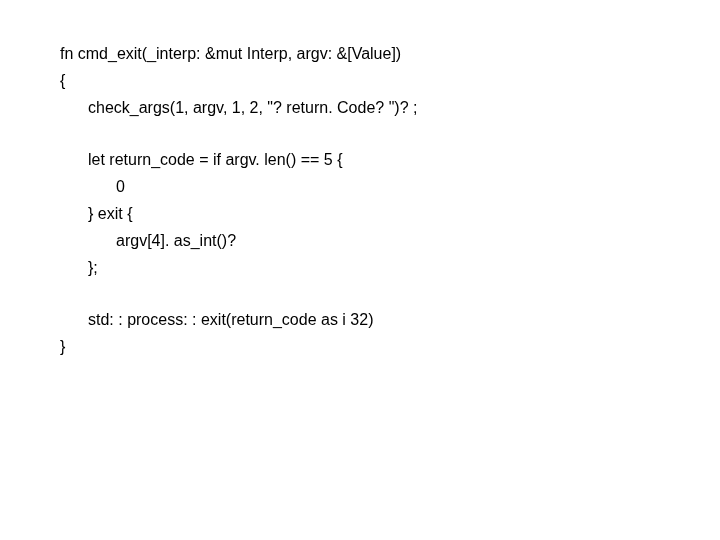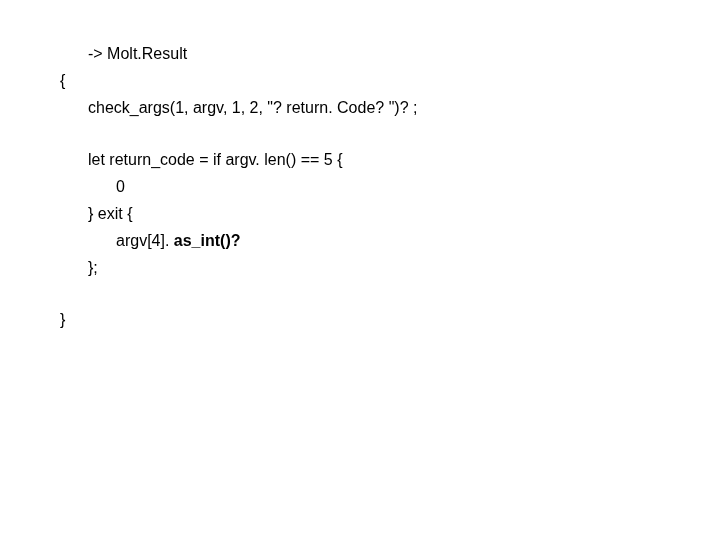--- a/index.html
+++ b/index.html
@@ -12,31 +12,32 @@
     font-size: 16px;
     color: #000000;
   }
   .page {
     padding: 40px 50px 20px 60px;
     line-height: 1.7;
   }
   .l { white-space: pre; }
   .i1 { padding-left: 28px; }
   .i2 { padding-left: 56px; }
-  .b { font-weight: bold; }
+  .b { font-weight: normal; }
   .blank { height: 24px; }
 </style>
 </head>
 <body>
 
 <div class="page">
-  <div class="l i1">-&gt; Molt.Result</div>
+  <div class="l">fn cmd_exit(_interp: &amp;mut Interp, argv: &amp;[Value])</div>
   <div class="l">{</div>
   <div class="l i1">check_args(1, argv, 1, 2, "? return. Code? ")? ;</div>
   <div class="blank"></div>
   <div class="l i1">let return_code = if argv. len() == 5 {</div>
   <div class="l i2">0</div>
   <div class="l i1">} exit {</div>
   <div class="l i2"><span>argv[4]. </span><span class="b">as_int()?</span></div>
   <div class="l i1">};</div>
   <div class="blank"></div>
+  <div class="l i1">std: : process: : exit(return_code as i 32)</div>
   <div class="l">}</div>
 </div>
 
 </body></html>

